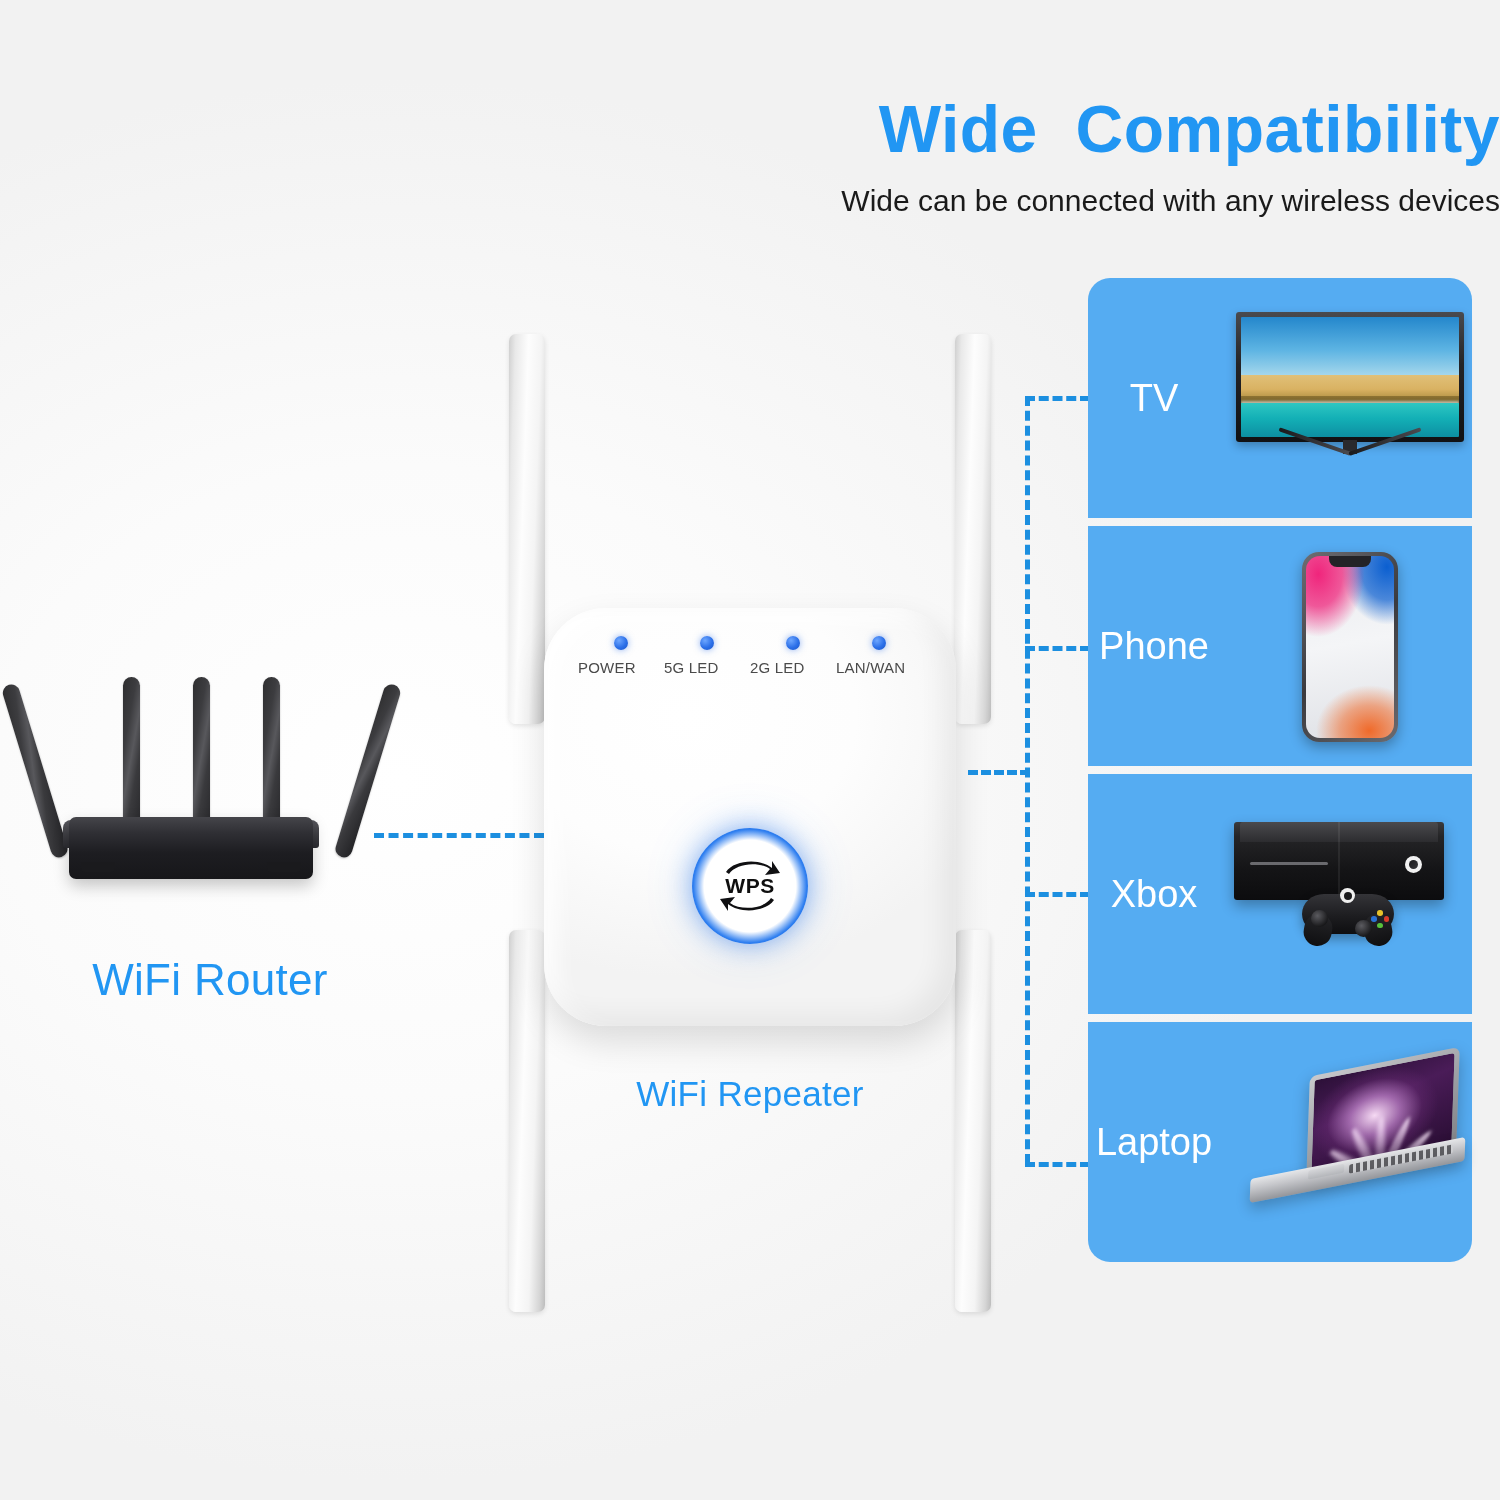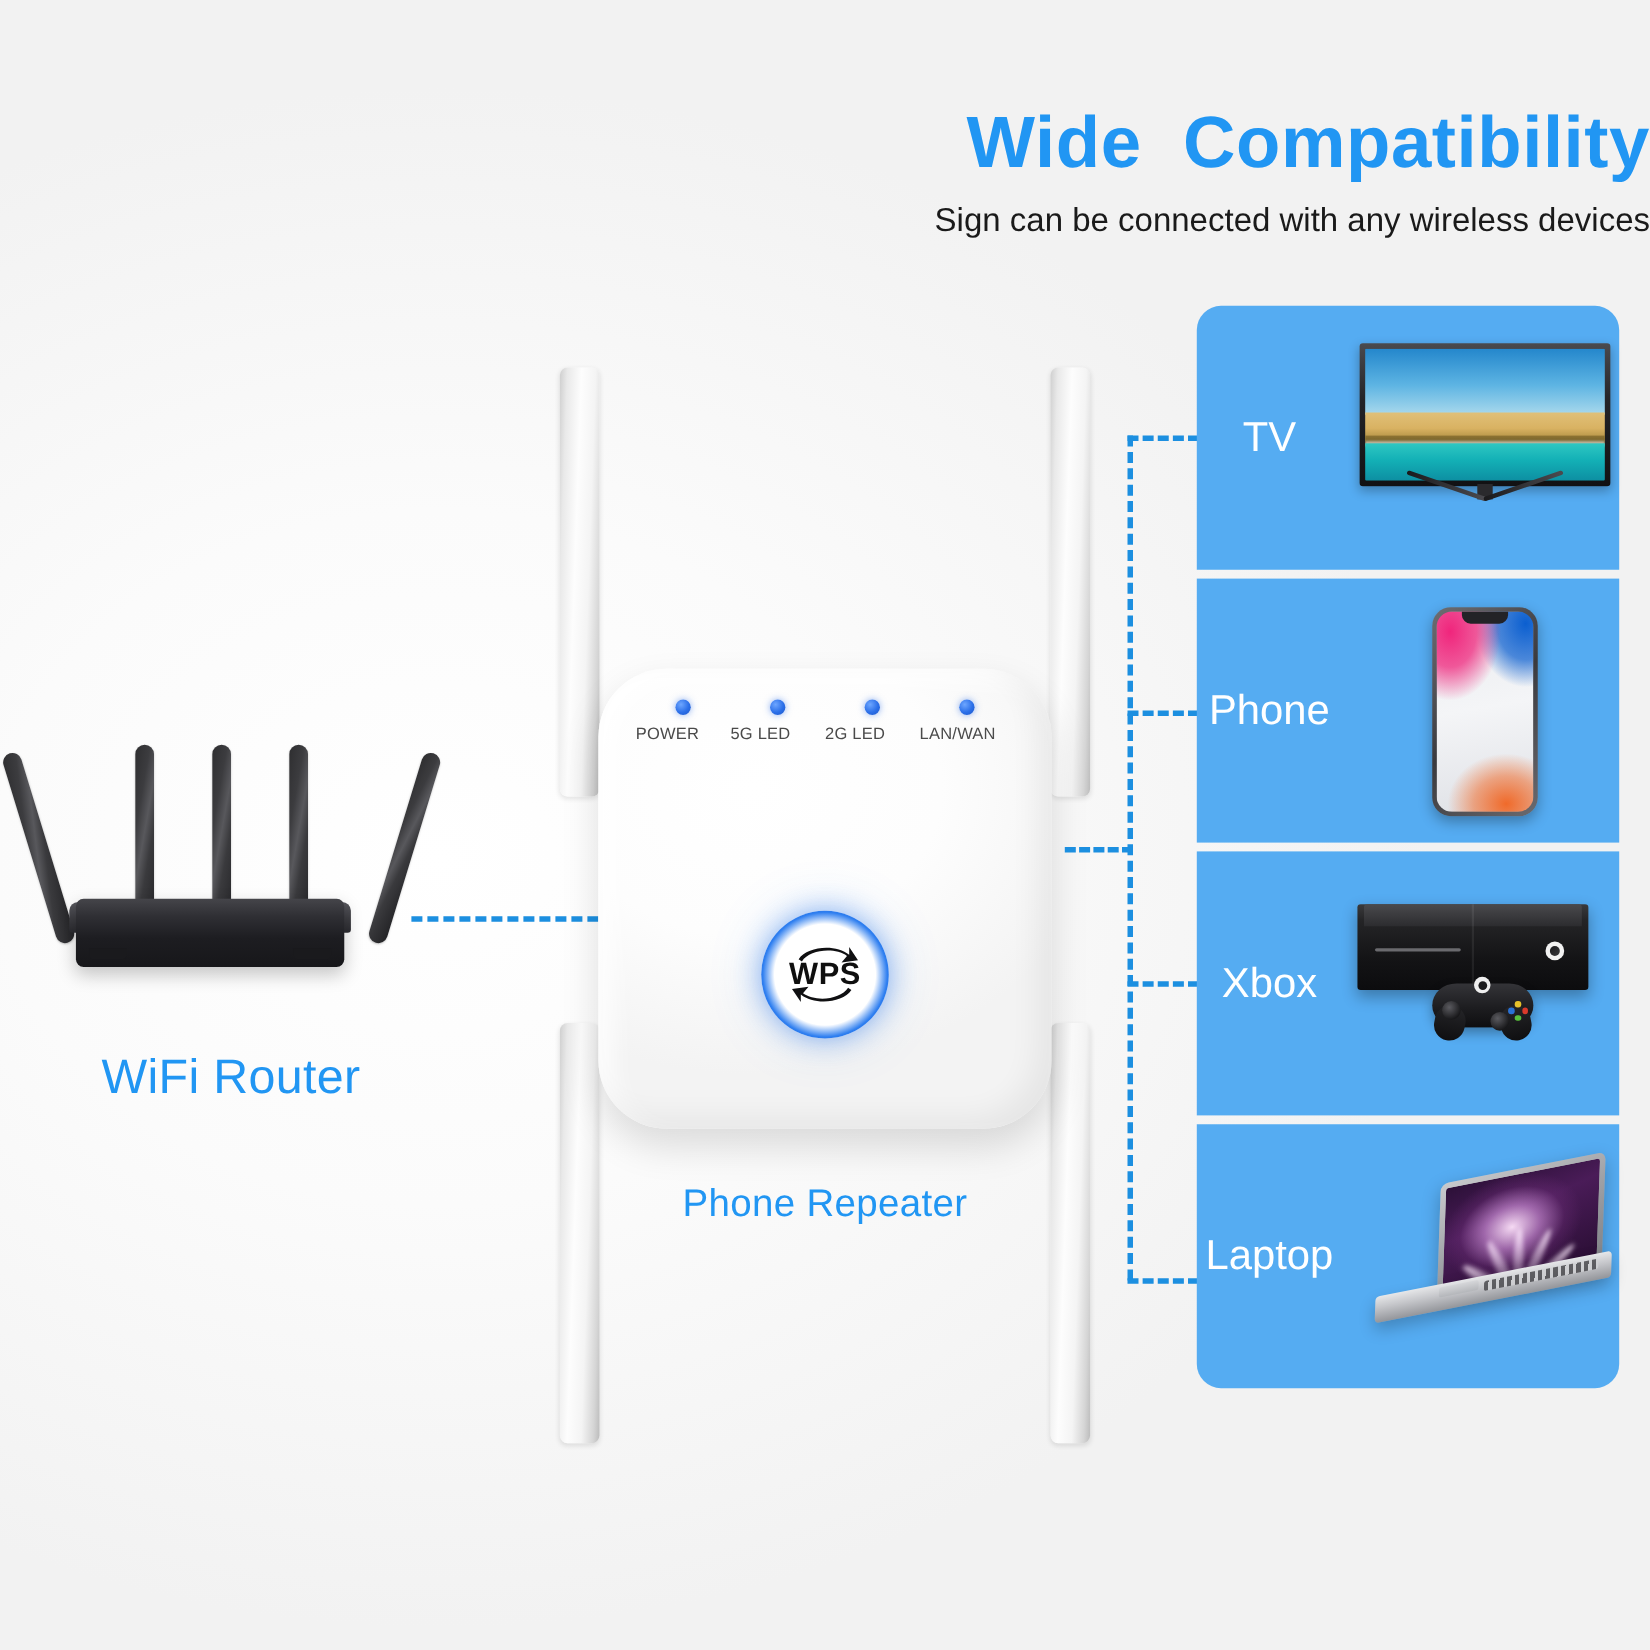--- a/index.html
+++ b/index.html
@@ -96,21 +96,21 @@
   #wps-btn{
     position:absolute;left:50%;top:220px;transform:translateX(-50%);
     width:116px;height:116px;border-radius:50%;
     display:flex;align-items:center;justify-content:center;
     background:radial-gradient(circle at 50% 50%, #ffffff 0%, #ffffff 56%, #2f7ff0 69%, #0d5fe0 80%, #1d6ae8 88%, rgba(60,140,245,.28) 96%, rgba(90,160,250,0) 100%);
     box-shadow:0 0 24px rgba(36,110,230,.48), 0 0 48px rgba(60,140,245,.22);
   }
   #wps-inner{position:relative;width:84px;height:84px;}
   #wps-text{
     position:absolute;left:0;top:50%;width:100%;transform:translateY(-52%);
-    text-align:center;font-size:28px;font-weight:700;color:#0f0f0f;letter-spacing:.5px;
+    text-align:center;font-size:21px;font-weight:700;color:#0f0f0f;letter-spacing:.5px;
   }
   #repeater-label{
     position:absolute;left:544px;top:1074px;width:412px;text-align:center;
     font-size:35px;color:#2196F3;font-weight:400;letter-spacing:.3px;
   }
 
   
   .dash-h{position:absolute;height:0;border-top:5px dashed #1C8FE0;}
   .dash-v{position:absolute;width:0;border-left:5px dashed #1C8FE0;}
 
@@ -257,21 +257,21 @@
   #lp-tp{position:absolute;left:58px;top:3px;width:36px;height:9px;border-radius:2px;
     background:linear-gradient(180deg,#d5d6d9,#b4b6ba);}
 </style>
 </head>
 <body>
 
 <div id="stage">
 
   <div id="header">
     <div id="title">Wide  Compatibility</div>
-    <div id="subtitle">Sign can be connected with any wireless devices</div>
+    <div id="subtitle">Wide can be connected with any wireless devices</div>
   </div>
 
   <div id="router-group">
     <div class="r-ant tilt-l" style="left:8px;"></div>
     <div class="r-ant" style="left:78px;"></div>
     <div class="r-ant" style="left:148px;"></div>
     <div class="r-ant" style="left:218px;"></div>
     <div class="r-ant tilt-r" style="left:288px;"></div>
     <div id="r-top"></div>
     <div id="r-body">
@@ -313,21 +313,21 @@
       <div id="wps-inner">
         <svg width="84" height="84" viewBox="0 0 84 84">
           <path d="M18 28 C26 16, 52 14, 64 24 L64 17 L72 29 L57 31 L62 25 C51 17, 28 19, 21 30 Z" fill="#101012"></path>
           <path d="M66 56 C58 68, 32 70, 20 60 L20 67 L12 55 L27 53 L22 59 C33 67, 56 65, 63 54 Z" fill="#101012"></path>
         </svg>
         <div id="wps-text">WPS</div>
       </div>
     </div>
 
   </div>
-  <div id="repeater-label">Phone Repeater</div>
+  <div id="repeater-label">WiFi Repeater</div>
 
   <div class="dash-h" style="left:968px;top:770px;width:62px;"></div>
   <div class="dash-v" style="left:1025px;top:396px;height:768px;"></div>
   <div class="dash-h" style="left:1025px;top:396px;width:65px;"></div>
   <div class="dash-h" style="left:1025px;top:646px;width:65px;"></div>
   <div class="dash-h" style="left:1025px;top:892px;width:65px;"></div>
   <div class="dash-h" style="left:1025px;top:1162px;width:65px;"></div>
 
   <div id="panels">
 

